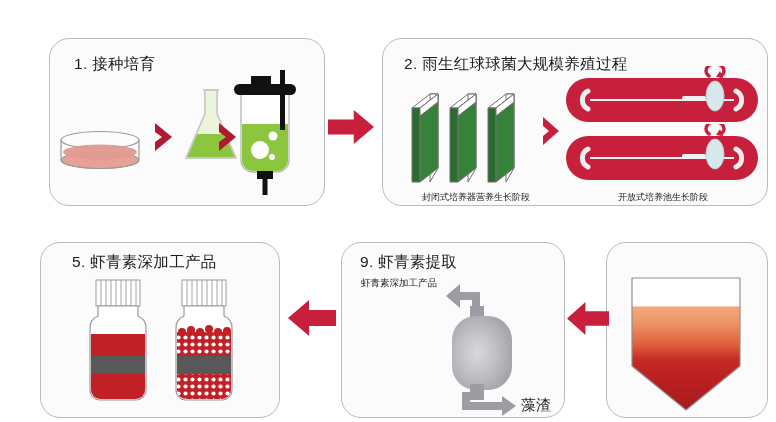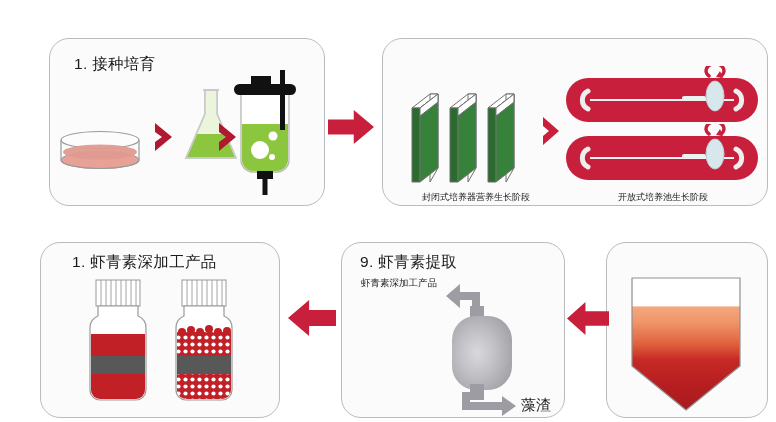--- a/index.html
+++ b/index.html
@@ -126,20 +126,21 @@
 
       <rect x="33" y="109" width="16" height="8" fill="#111111"></rect>
       <rect x="38.5" y="115" width="5" height="18" fill="#111111"></rect>
     </svg>
   </div>
 
   <div class="arrow right" style="left:312px;top:96px;width:46px;height:34px;"></div>
 
   <div class="panel" style="left:366px;top:24px;width:386px;height:168px;">
   </div>
+  <div class="panel-title" style="left:388px;top:40px;">2. 雨生红球球菌大规模养殖过程</div>
 
   <div class="pbr-group" style="left:392px;top:64px;width:136px;height:112px;">
     <svg width="136" height="112" viewBox="0 0 136 112">
       <g stroke="#6f6f6f" stroke-width="1" stroke-linejoin="round">
 
         <polygon points="4,30 22,16 30,16 12,30" fill="#ffffff"></polygon>
         <polygon points="22,16 30,16 30,90 22,104" fill="#ffffff"></polygon>
         <polygon points="4,30 12,30 12,104 4,104" fill="#2b6b30"></polygon>
         <polygon points="12,30 30,16 30,90 12,104" fill="#37823a"></polygon>
         <polygon points="12,30 30,16 30,24 12,38" fill="#ffffff"></polygon>
@@ -242,21 +243,21 @@
       <path d="M34 126 L34 136 L66 136 L66 130 L80 140 L66 150 L66 144 L26 144 L26 126 Z" fill="#9c9ca2"></path>
     </svg>
   </div>
 
   <div class="sub-cap" style="left:500px;top:382px;width:40px;text-align:center;font-size:15px;">藻渣</div>
 
   <div class="arrow left" style="left:272px;top:286px;width:48px;height:36px;"></div>
 
   <div class="panel" style="left:24px;top:228px;width:240px;height:176px;">
   </div>
-  <div class="panel-title" style="left:56px;top:238px;">1. 虾青素深加工产品</div>
+  <div class="panel-title" style="left:56px;top:238px;">5. 虾青素深加工产品</div>
 
   <div class="bottle" style="left:66px;top:264px;width:72px;height:128px;">
     <svg width="72" height="128" viewBox="0 0 72 128">
 
       <rect x="14" y="2" width="44" height="26" fill="#ffffff" stroke="#9a9a9a" stroke-width="1"></rect>
       <g stroke="#9a9a9a" stroke-width="0.9">
         <line x1="19" y1="2" x2="19" y2="28"></line>
           <line x1="24" y1="2" x2="24" y2="28"></line>
         <line x1="29" y1="2" x2="29" y2="28"></line>
           <line x1="34" y1="2" x2="34" y2="28"></line>

